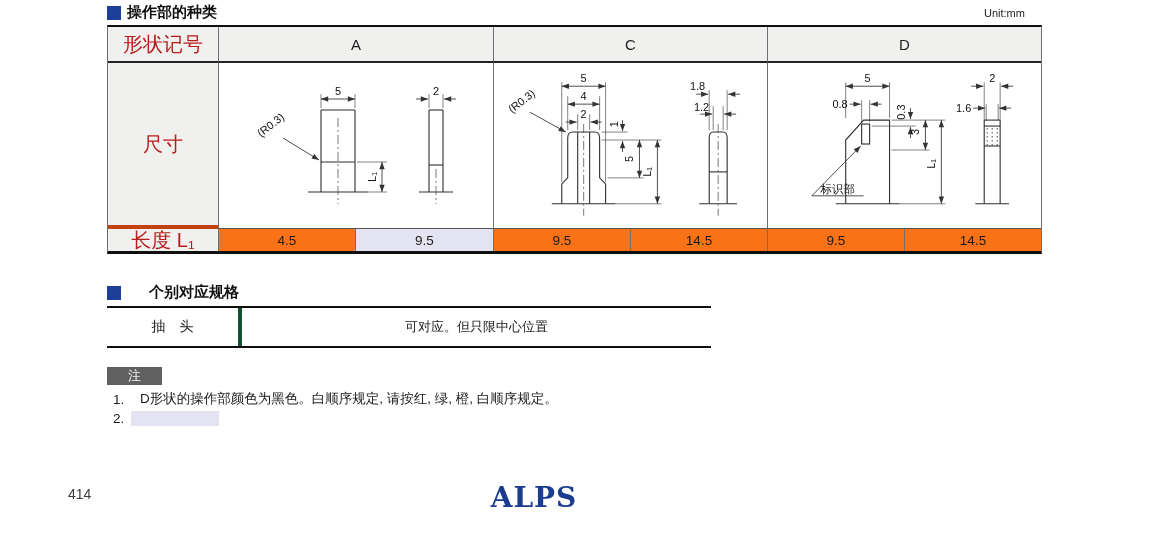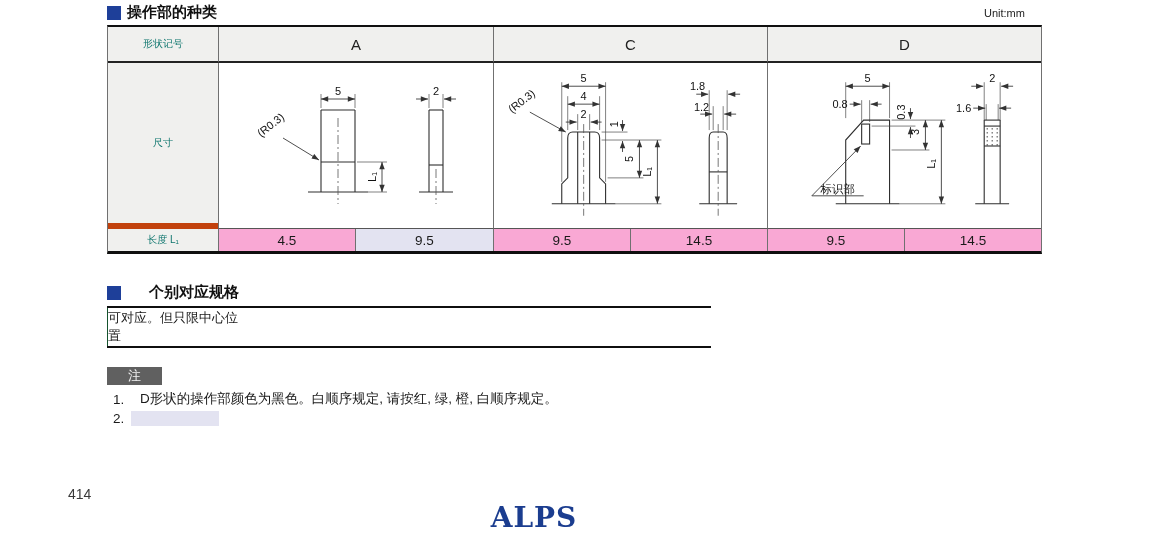--- a/index.html
+++ b/index.html
@@ -17,57 +17,57 @@
   .t1{position:absolute;left:107px;top:25px;width:933px;
       border-top:2px solid #0f0f0f;border-bottom:3px solid #0f0f0f;
       border-left:1px solid #707070;border-right:1px solid #707070;
       display:grid;grid-template-columns:110px 137px 138px 137px 137px 137px 137px;
       grid-template-rows:36px 166px 22px;box-sizing:content-box;}
   .t1>div{display:flex;align-items:center;justify-content:center;
           border-left:1px solid #707070;box-sizing:border-box;}
   .t1>.no-bl{border-left:none;}
   .gray{background:#f0f0ee;}
   .hd{font-size:15px;color:#222;border-bottom:2px solid #222;}
-  .lbl{font-size:10px;color:#0f766e;}
+  .lbl{font-size:20px;color:#b91c1c;}
   .c-shape{grid-column:span 2;}
   .c-draw{grid-column:span 2;background:#fff;border-bottom:1px solid #555;}
-  .c-dims-lbl{border-bottom:6px solid #c2410c;}
-  .c-val{font-size:13.5px;background:#f9a8d4;}
+  .c-dims-lbl{border-bottom:4px solid #c2410c;}
+  .c-val{font-size:13.5px;background:#f97316;}
   .highlight{background:#e3e3f1 !important;}
 
   
   svg text{font-family:"Liberation Sans","DejaVu Sans",sans-serif;font-size:11px;fill:#111;}
   .ol{stroke:#2e2e2e;stroke-width:1.1;fill:none;}
   .dl{stroke:#3a3a3a;stroke-width:0.9;fill:none;}
   .xl{stroke:#4a4a4a;stroke-width:0.7;fill:none;}
   .cl{stroke:#555;stroke-width:0.8;fill:none;stroke-dasharray:9 3 2 3;}
   .dot{stroke:#444;stroke-width:1;fill:none;stroke-dasharray:1.5 2.5;}
 
   
   .t2{position:absolute;left:107px;top:306px;width:604px;height:38px;
       border-top:2px solid #0f0f0f;border-bottom:2px solid #0f0f0f;
       display:grid;grid-template-columns:131px 473px;box-sizing:content-box;}
   .t2>div{display:flex;align-items:center;justify-content:center;font-size:14px;color:#1a1a1a;}
-  .t2 .vdiv{border-left:1px solid #14532d;box-sizing:border-box;font-size:13px;}
+  .t2 .vdiv{border-left:4px solid #14532d;box-sizing:border-box;font-size:13px;}
 
   
   .note-badge{position:absolute;left:107px;top:367px;width:55px;height:18px;background:#606060;
               color:#f2f2f2;font-size:13px;display:flex;align-items:center;justify-content:center;}
   .note{position:absolute;left:113px;font-size:13.5px;color:#1a1a1a;display:flex;align-items:center;}
   #note1{top:390px;}
   #note2{top:411px;}
   .note .no{width:18px;flex:0 0 auto;}
   .swatch{width:88px;height:15px;background:#e3e3f1;margin-right:10px;flex:0 0 auto;}
   .note .txt{padding-left:9px;}
   #note2 .txt{padding-left:0;}
 
   .pageno{position:absolute;left:28px;top:486px;font-size:14px;color:#3a3a3a;margin-left:40px;}
   .logo{position:absolute;left:0;right:0;top:481px;text-align:center;
         font-family:"DejaVu Serif","Liberation Serif",serif;font-weight:bold;
-        font-size:28px;letter-spacing:1px;color:#1b3d8f;margin-top:20px;}
+        font-size:28px;letter-spacing:1px;color:#1b3d8f;}
 </style>
 </head>
 <body>
 
 <svg width="0" height="0" style="position:absolute" aria-hidden="true">
   <defs>
     <marker id="ar" orient="auto-start-reverse" markerWidth="9" markerHeight="8" refX="8.5" refY="3.5">
       <path d="M0.5,0.5 L8.5,3.5 L0.5,6.5 Z" fill="#333"></path>
     </marker>
   </defs>
@@ -241,20 +241,21 @@
     <div class="c-val">9.5</div>
     <div class="c-val">14.5</div>
   </div>
 
   <div class="sec-title" id="title2">
     <span class="sq"></span>
     <span>个别对应规格</span>
   </div>
 
   <div class="t2">
+    <div>抽　头</div>
     <div class="vdiv">可对应。但只限中心位置</div>
   </div>
 
   <div class="note-badge">注</div>
 
   <div class="note" id="note1">
     <span class="no">1.</span>
     <span class="txt">D形状的操作部颜色为黑色。白顺序规定, 请按红, 绿, 橙, 白顺序规定。</span>
   </div>
   <div class="note" id="note2">

